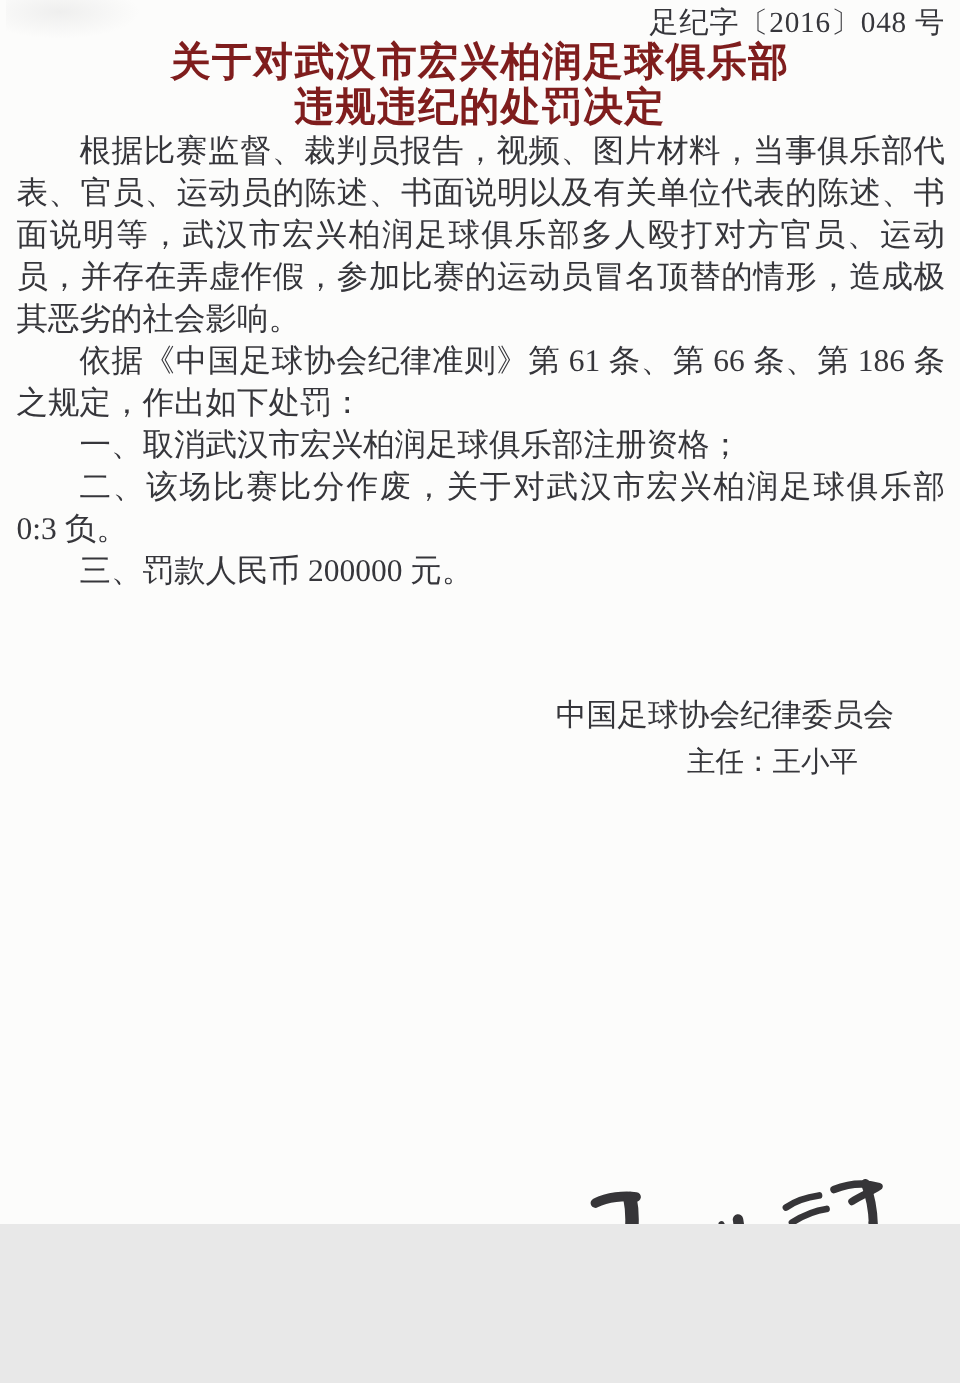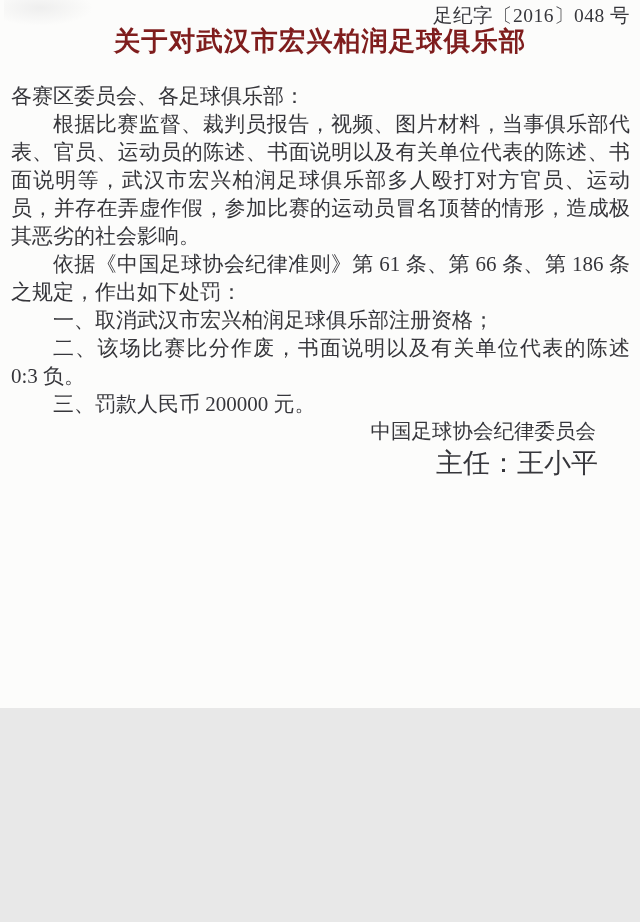--- a/index.html
+++ b/index.html
@@ -1,19 +1,19 @@
 <!DOCTYPE html>
 <html lang="zh"><head>
 <meta charset="utf-8">
 <style>
   html, body { margin: 0; padding: 0; background: #e8e8e8; }
   .page {
     position: relative;
     width: 640px;
-    height: 708px;
+    height: 816px;
     margin: 0 auto;
     background: #fcfcfb;
     font-family: "Liberation Serif", "DejaVu Serif", serif;
     color: #36363b;
     overflow: hidden;
   }
   
   .page::before {
     content: "";
     position: absolute;
@@ -47,30 +47,31 @@
   .salutation {
     margin-top: 25px;
     text-align: left;
   }
   .content p {
     margin: 0;
     text-indent: 42px;
   }
   .content p.first-para { margin-top: 30px; }
   .sign-org {
+    margin-top: 70px;
     padding-right: 44px;
     text-align: right;
     font-size: 20.5px;
     line-height: 26px;
   }
   .sign-title {
     margin-top: 6px;
-    padding-right: 42px;
+    padding-right: 68px;
     text-align: right;
-    font-size: 27px;
+    font-size: 19px;
     line-height: 26px;
   }
   .sig-svg {
     position: absolute;
     left: 378px;
     top: 785px;
     width: 232px;
     height: 97px;
   }
   .sign-date {
@@ -84,33 +85,33 @@
 </style>
 </head>
 <body>
 
 <div class="page">
 
   <div class="doc-number">足纪字〔2016〕048 号</div>
 
   <h1 class="title">
     <div>关于对武汉市宏兴柏润足球俱乐部</div>
+    <div>违规违纪的处罚决定</div>
   </h1>
 
   <div class="content">
-    <div class="salutation">各赛区委员会、各足球俱乐部：</div>
 
 
     <p>根据比赛监督、裁判员报告，视频、图片材料，当事俱乐部代表、官员、运动员的陈述、书面说明以及有关单位代表的陈述、书面说明等，武汉市宏兴柏润足球俱乐部多人殴打对方官员、运动员，并存在弄虚作假，参加比赛的运动员冒名顶替的情形，造成极其恶劣的社会影响。</p>
 
     <p>依据《中国足球协会纪律准则》第 61 条、第 66 条、第 186 条之规定，作出如下处罚：</p>
 
     <p>一、取消武汉市宏兴柏润足球俱乐部注册资格；</p>
 
-    <p>二、该场比赛比分作废，书面说明以及有关单位代表的陈述 0:3 负。</p>
+    <p>二、该场比赛比分作废，关于对武汉市宏兴柏润足球俱乐部 0:3 负。</p>
 
     <p>三、罚款人民币 200000 元。</p>
 
   </div>
 
   <div class="sign-org">中国足球协会纪律委员会</div>
 
   <div class="sign-title">主任：王小平</div>
 
   <svg class="sig-svg" viewBox="0 0 232 97" aria-hidden="true">

